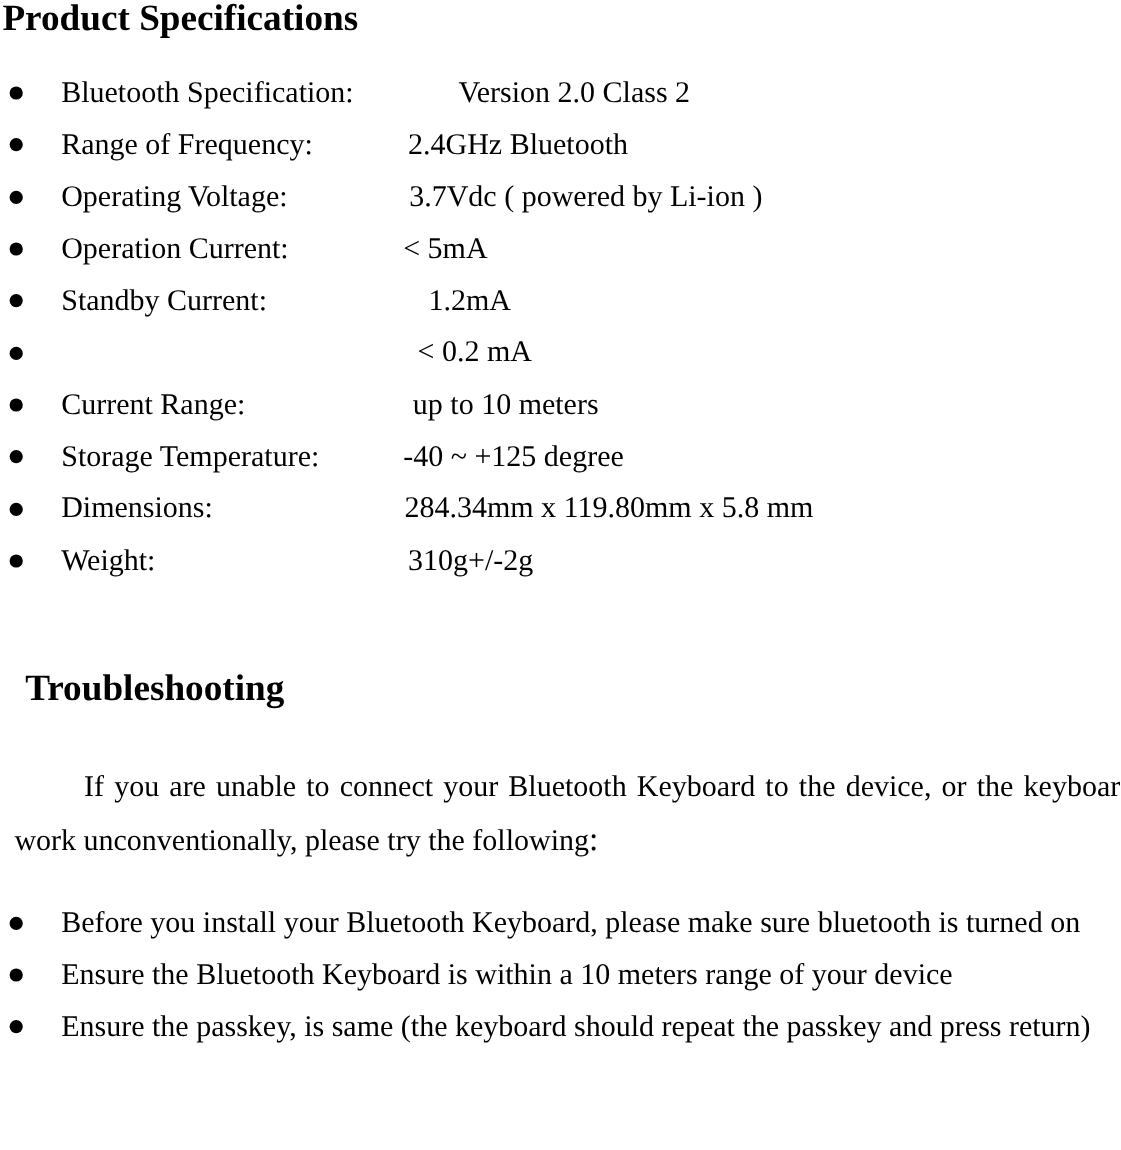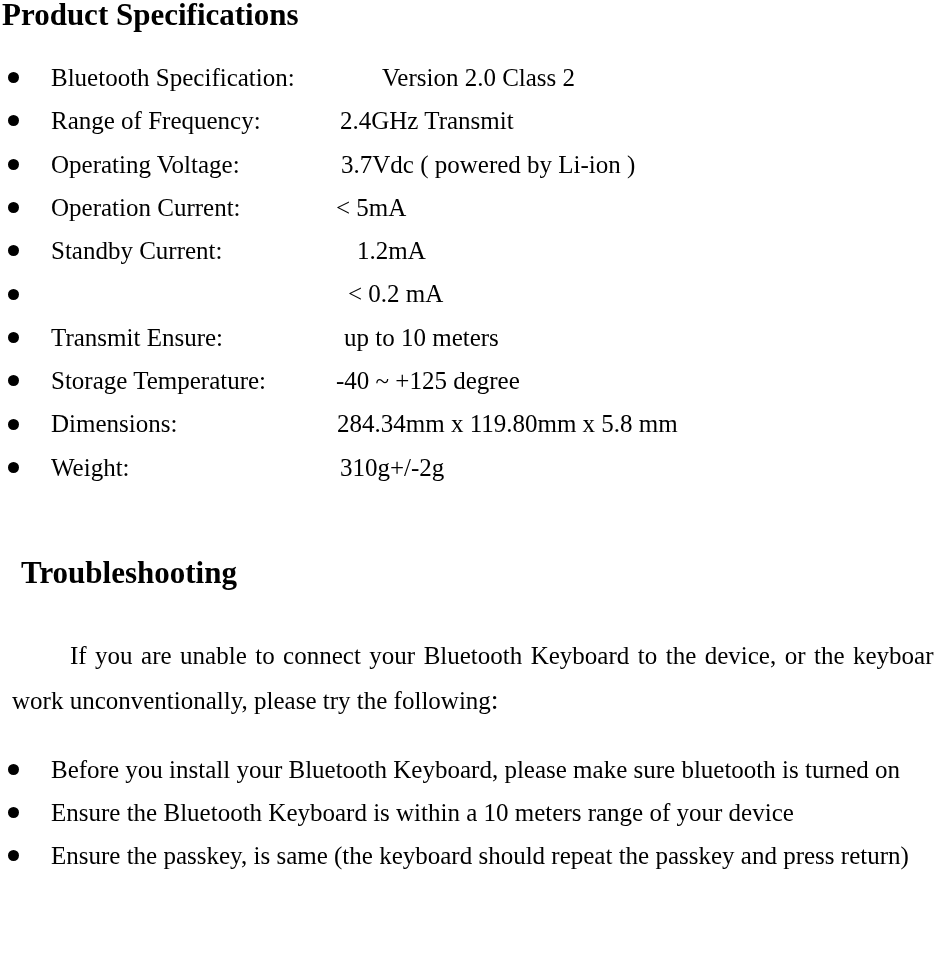--- a/index.html
+++ b/index.html
@@ -133,21 +133,21 @@
 
   <div class="spec-list">
     <div class="spec-item">
       <span class="bullet"></span>
       <span class="spec-label">Bluetooth Specification:</span>
       <span class="spec-value" style="left: 341px; margin-left: 41px;">Version 2.0 Class 2</span>
     </div>
     <div class="spec-item">
       <span class="bullet"></span>
       <span class="spec-label">Range of Frequency:</span>
-      <span class="spec-value" style="left: 340px;">2.4GHz Transmit</span>
+      <span class="spec-value" style="left: 340px;">2.4GHz Bluetooth</span>
     </div>
     <div class="spec-item">
       <span class="bullet"></span>
       <span class="spec-label">Operating Voltage:</span>
       <span class="spec-value" style="left: 341px;">3.7Vdc ( powered by Li-ion )</span>
     </div>
     <div class="spec-item">
       <span class="bullet"></span>
       <span class="spec-label">Operation Current:</span>
       <span class="spec-value" style="left: 336px;">&lt; 5mA</span>
@@ -156,21 +156,21 @@
       <span class="bullet"></span>
       <span class="spec-label">Standby Current:</span>
       <span class="spec-value" style="left: 357px;">1.2mA</span>
     </div>
     <div class="spec-item">
       <span class="bullet"></span>
       <span class="spec-value" style="left: 348px;">&lt; 0.2 mA</span>
     </div>
     <div class="spec-item">
       <span class="bullet"></span>
-      <span class="spec-label">Transmit Ensure:</span>
+      <span class="spec-label">Current Range:</span>
       <span class="spec-value" style="left: 344px;">up to 10 meters</span>
     </div>
     <div class="spec-item">
       <span class="bullet"></span>
       <span class="spec-label">Storage Temperature:</span>
       <span class="spec-value" style="left: 336px; text-align: right;">-40 ~ +125 degree</span>
     </div>
     <div class="spec-item">
       <span class="bullet"></span>
       <span class="spec-label">Dimensions:</span>

